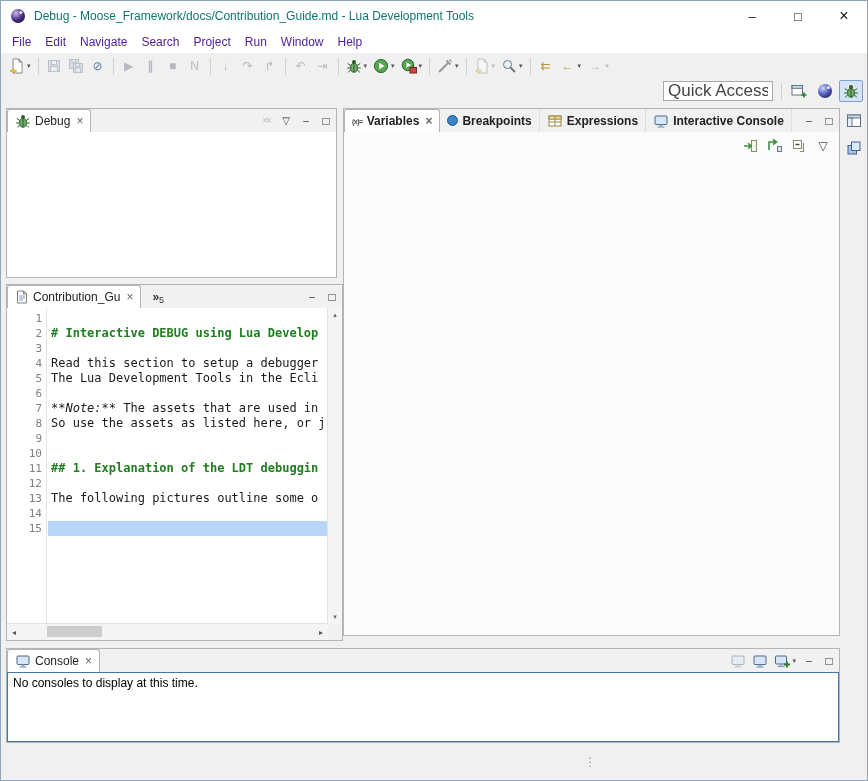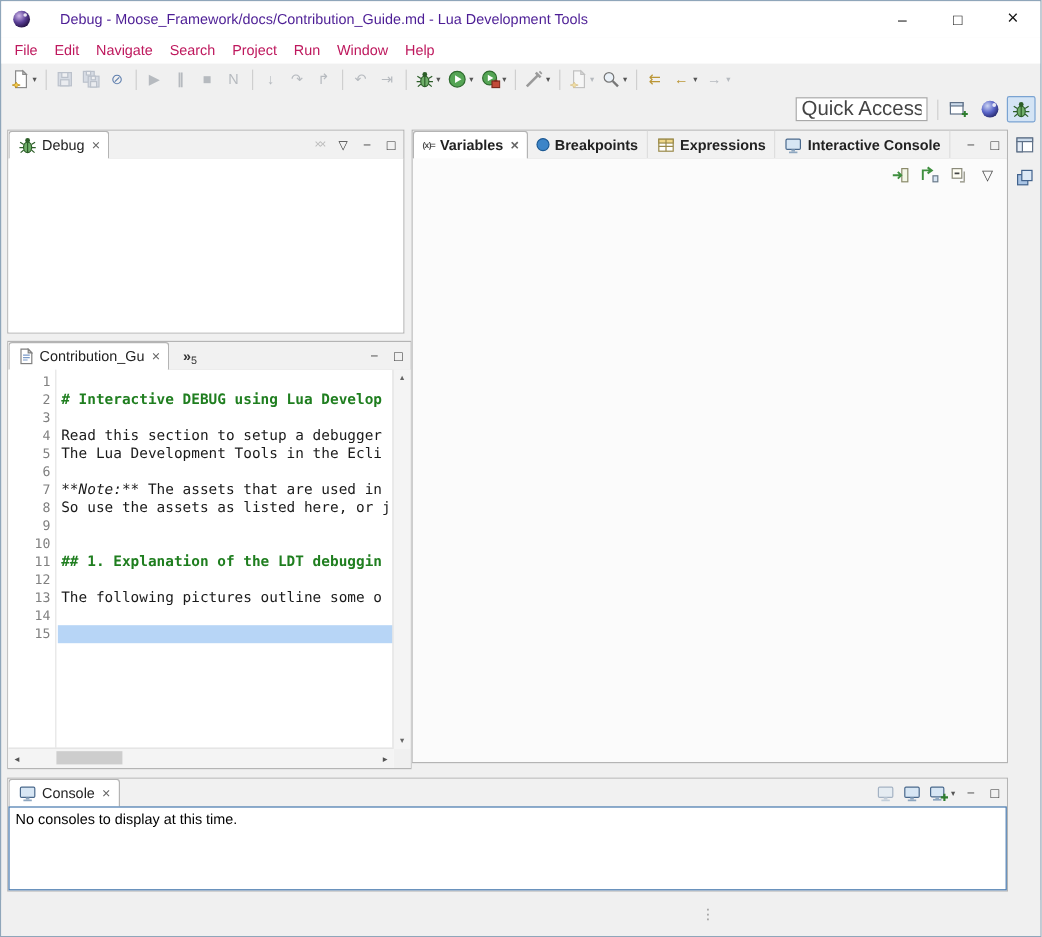--- a/index.html
+++ b/index.html
@@ -2,28 +2,28 @@
 <html><head>
 <meta charset="utf-8">
 <style>
   html,body{margin:0;padding:0;background:#d6d6d6;}
   .window{position:relative;width:868px;height:781px;background:#f0f0f0;border:1px solid #8fa6ba;
     box-sizing:border-box;overflow:hidden;font-family:"Liberation Sans",sans-serif;font-size:12px;color:#1a1a1a;}
 
   
   .titlebar{position:absolute;left:0;top:0;right:0;height:30px;background:#fff;display:flex;align-items:center;}
   .app-icon{margin-left:9px;width:16px;height:16px;display:flex;}
-  .title-text{margin-left:24px;color:#4c1d95;white-space:nowrap;}
+  .title-text{margin-left:8px;color:#0f766e;white-space:nowrap;}
   .win-controls{margin-left:auto;display:flex;height:30px;}
   .win-btn{width:46px;height:30px;display:flex;align-items:center;justify-content:center;font-size:13px;color:#111;}
   .win-btn.close{font-size:16px;}
 
   
   .menubar{position:absolute;left:0;top:30px;right:0;height:22px;background:#fff;display:flex;align-items:center;padding-left:4px;}
-  .menu-item{padding:2px 7px;color:#be185d;}
+  .menu-item{padding:2px 7px;color:#4c1d95;}
 
   
   .toolbar{position:absolute;left:0;top:52px;right:0;height:26px;display:flex;align-items:center;padding-left:5px;}
   .tbtn{height:22px;display:flex;align-items:center;padding:0 2px;margin:0 1px;}
   .ticon{width:16px;height:16px;display:flex;align-items:center;justify-content:center;font-size:12px;line-height:16px;color:#4a4a4a;}
   .tbtn.dis .ticon{color:#b6babf;}
   .drop{font-size:7px;color:#555;margin-left:2px;}
   .tbtn.dis .drop{color:#b6babf;}
   .sep{width:1px;height:17px;background:#cfcfcf;margin:0 4px;}
   .toolbar2{position:absolute;left:0;top:78px;right:3px;height:24px;display:flex;align-items:center;justify-content:flex-end;}

